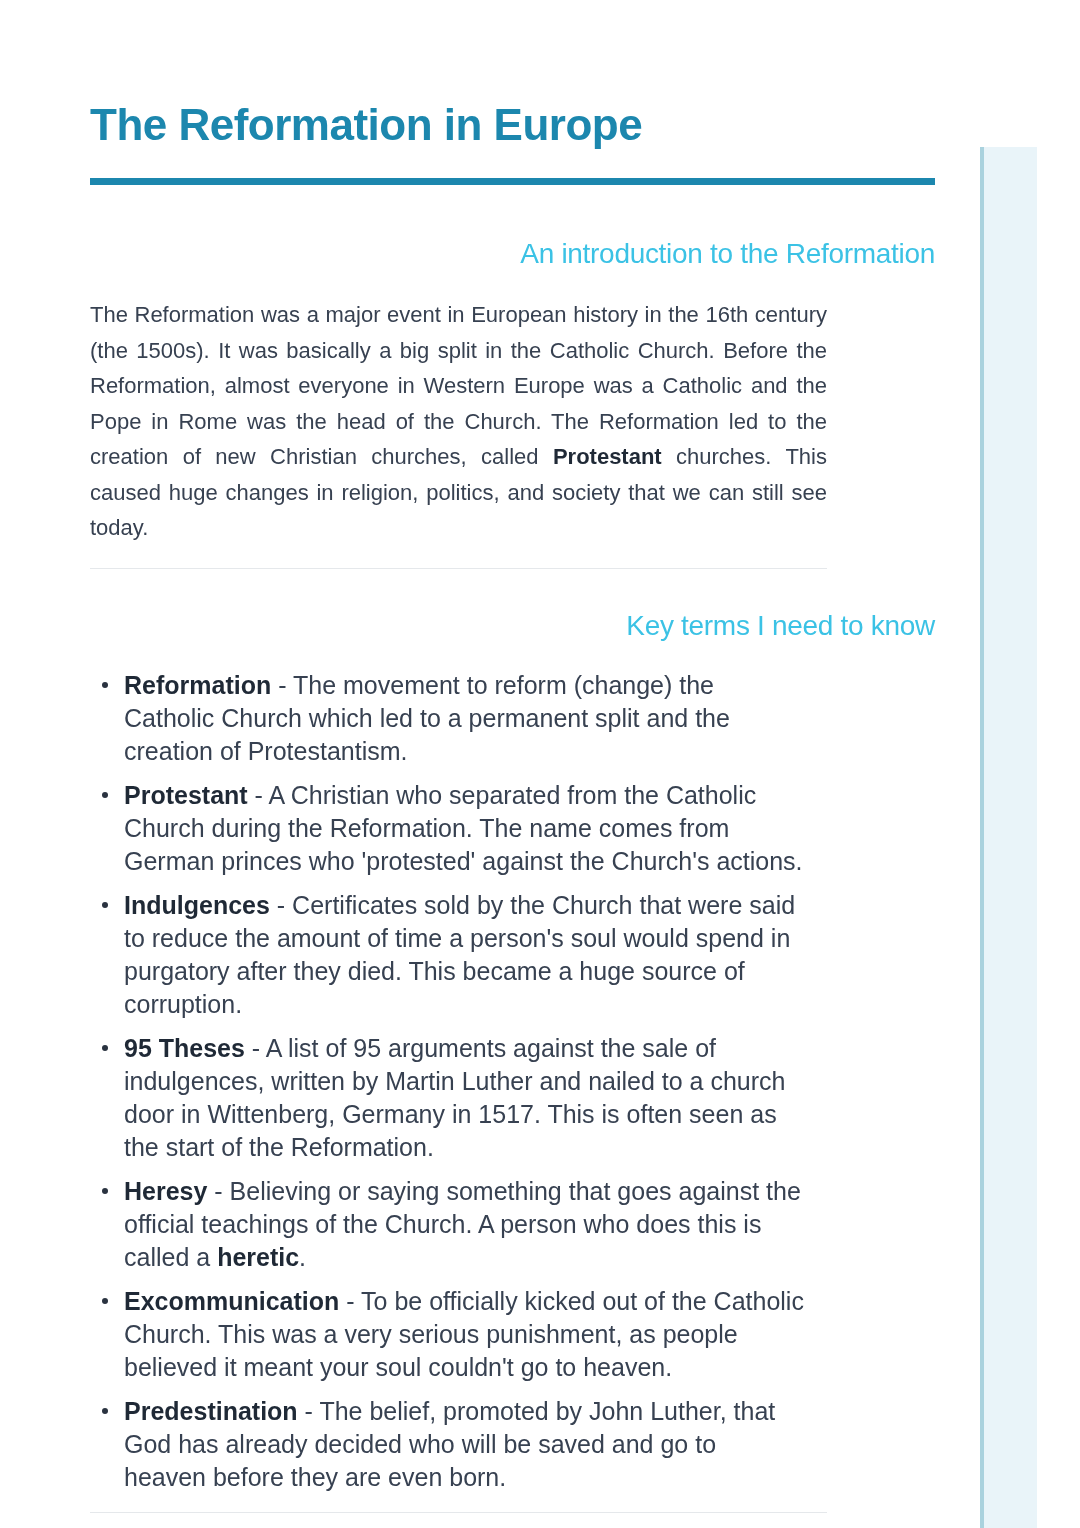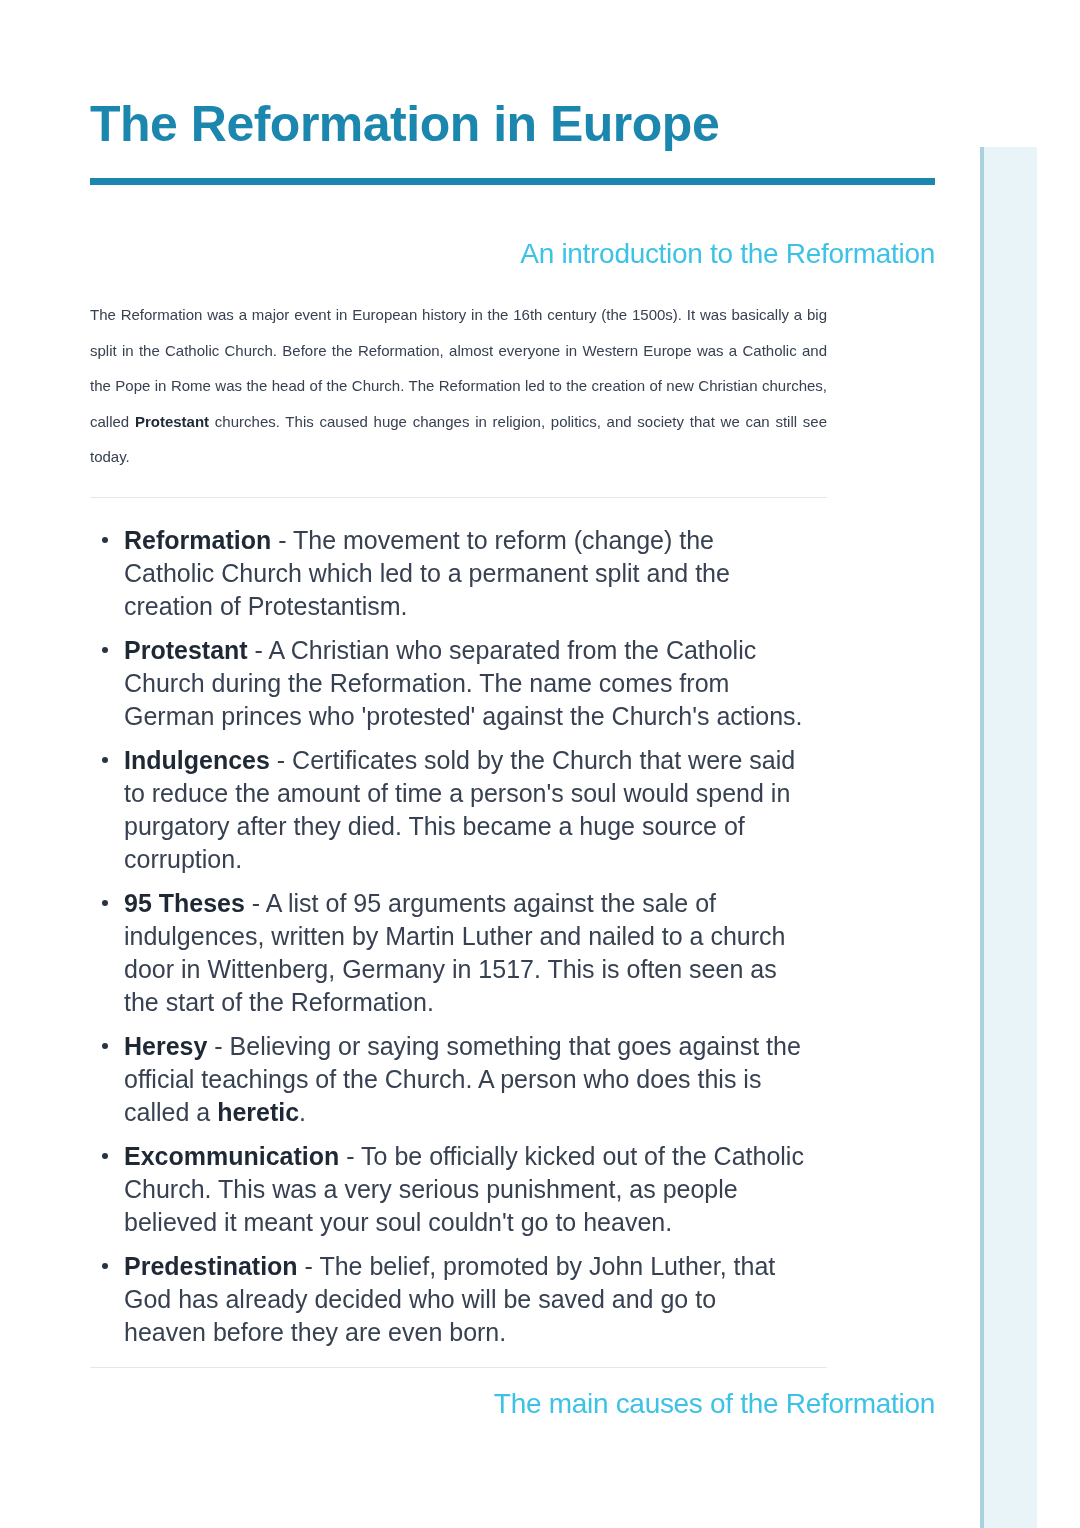--- a/index.html
+++ b/index.html
@@ -27,21 +27,21 @@
     background: var(--stripe-fill, #e9f4f9);
     border-left: 4px solid var(--stripe-edge, #aad2de);
   }
   .content {
     position: relative;
     padding-left: 90px;
     width: 935px;
   }
   h1.doc-title {
     margin-top: 97px;
-    font-size: 50px;
+    font-size: 44px;
     line-height: 55px;
     font-weight: 800;
     letter-spacing: -0.5px;
     color: var(--title-teal, #1c87ae);
   }
   .title-bar {
     margin-top: 26px;
     width: 845px;
     height: 7px;
     background: var(--title-teal, #1c87ae);
@@ -53,21 +53,21 @@
     letter-spacing: -0.3px;
     color: var(--heading-cyan, #3bc2e5);
     text-align: right;
   }
   h2.h2-intro  { margin-top: 52px; }
   h2.h2-terms  { margin-top: 40px; }
   h2.h2-causes { margin-top: 19px; }
   p.intro-paragraph {
     margin-top: 26px;
     width: 737px;
-    font-size: 15px;
+    font-size: 22px;
     line-height: 35.5px;
     color: var(--body-text, #374151);
     text-align: justify;
   }
   .b { font-weight: 700; color: #1f2936; }
   hr.divider {
     border: none;
     border-top: 1px solid var(--divider, #e5e8eb);
     width: 737px;
     height: 0;
@@ -111,20 +111,21 @@
     <h1 class="doc-title">The Reformation in Europe</h1>
 
     <div class="title-bar"></div>
 
     <h2 class="section-heading h2-intro">An introduction to the Reformation</h2>
 
     <p class="intro-paragraph" id="intro-paragraph"><span>The Reformation was a major event in European history in the 16th century (the 1500s). It was basically a big split in the Catholic Church. Before the Reformation, almost everyone in Western Europe was a Catholic and the Pope in Rome was the head of the Church. The Reformation led to the creation of new Christian churches, called </span><span class="b">Protestant</span><span> churches. This caused huge changes in religion, politics, and society that we can still see today.</span></p>
 
     <hr class="divider divider-1">
 
+    <h2 class="section-heading h2-terms">Key terms I need to know</h2>
 
     <ul class="terms-list" id="terms-list">
         <li><span class="b">Reformation</span><span> - The movement to reform (change) the Catholic Church which led to a permanent split and the creation of Protestantism.</span></li>
         <li><span class="b">Protestant</span><span> - A Christian who separated from the Catholic Church during the Reformation. The name comes from German princes who 'protested' against the Church's actions.</span></li>
         <li><span class="b">Indulgences</span><span> - Certificates sold by the Church that were said to reduce the amount of time a person's soul would spend in purgatory after they died. This became a huge source of corruption.</span></li>
         <li><span class="b">95 Theses</span><span> - A list of 95 arguments against the sale of indulgences, written by Martin Luther and nailed to a church door in Wittenberg, Germany in 1517. This is often seen as the start of the Reformation.</span></li>
         <li><span class="b">Heresy</span><span> - Believing or saying something that goes against the official teachings of the Church. A person who does this is called a </span><span class="b">heretic</span><span>.</span></li>
         <li><span class="b">Excommunication</span><span> - To be officially kicked out of the Catholic Church. This was a very serious punishment, as people believed it meant your soul couldn't go to heaven.</span></li>
         <li><span class="b">Predestination</span><span> - The belief, promoted by John Luther, that God has already decided who will be saved and go to heaven before they are even born.</span></li>
       </ul>

